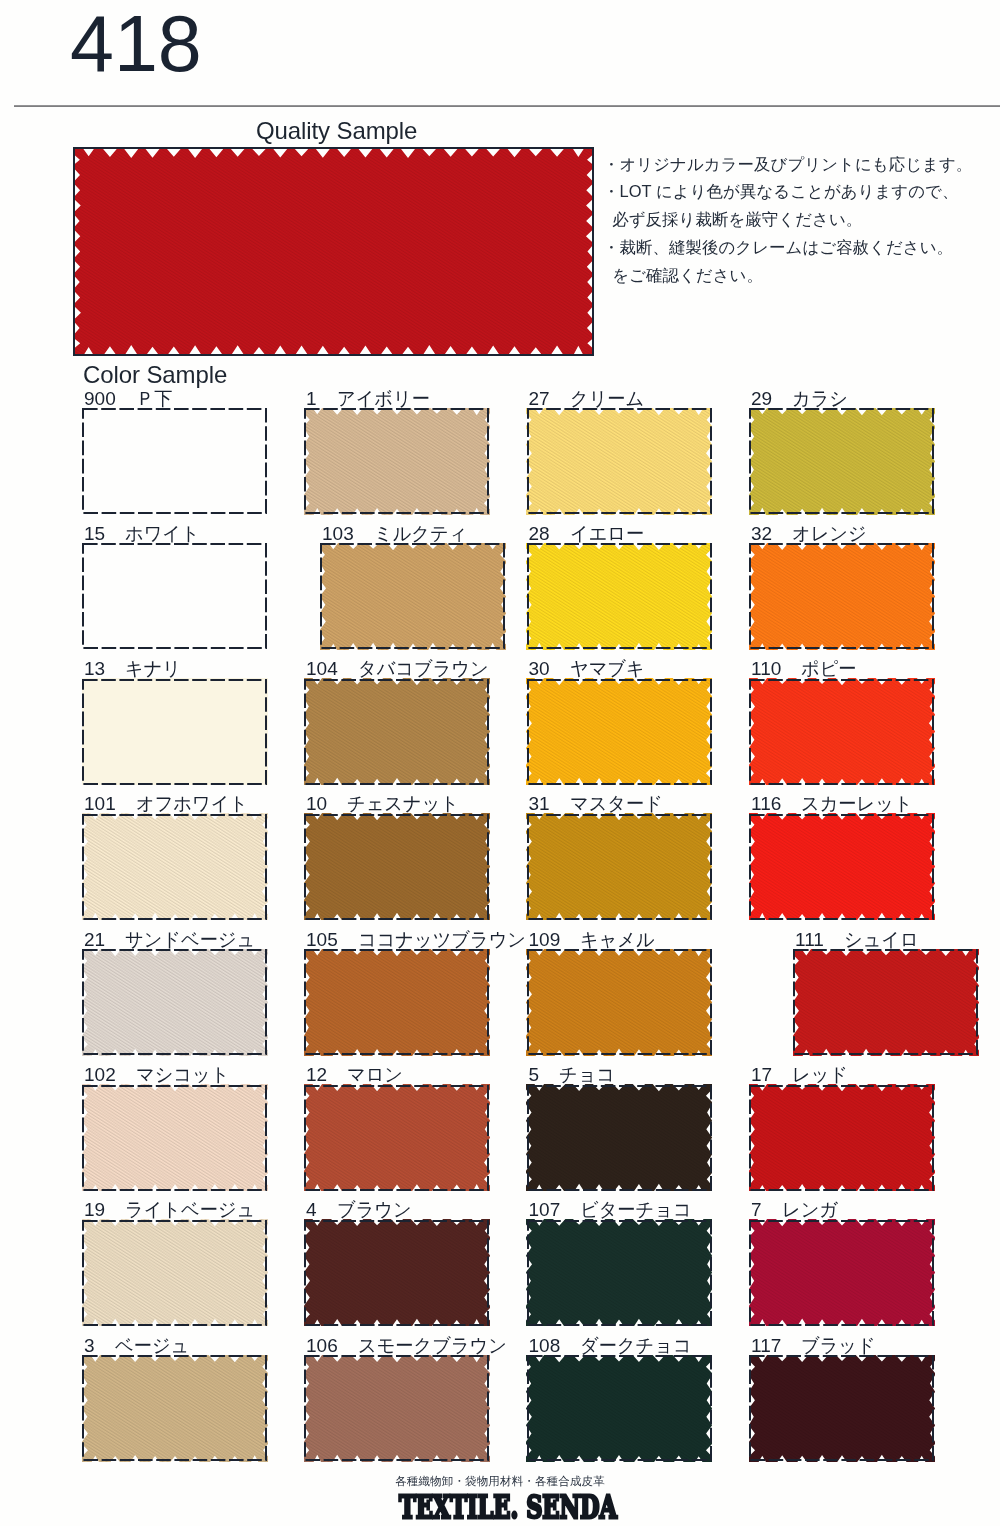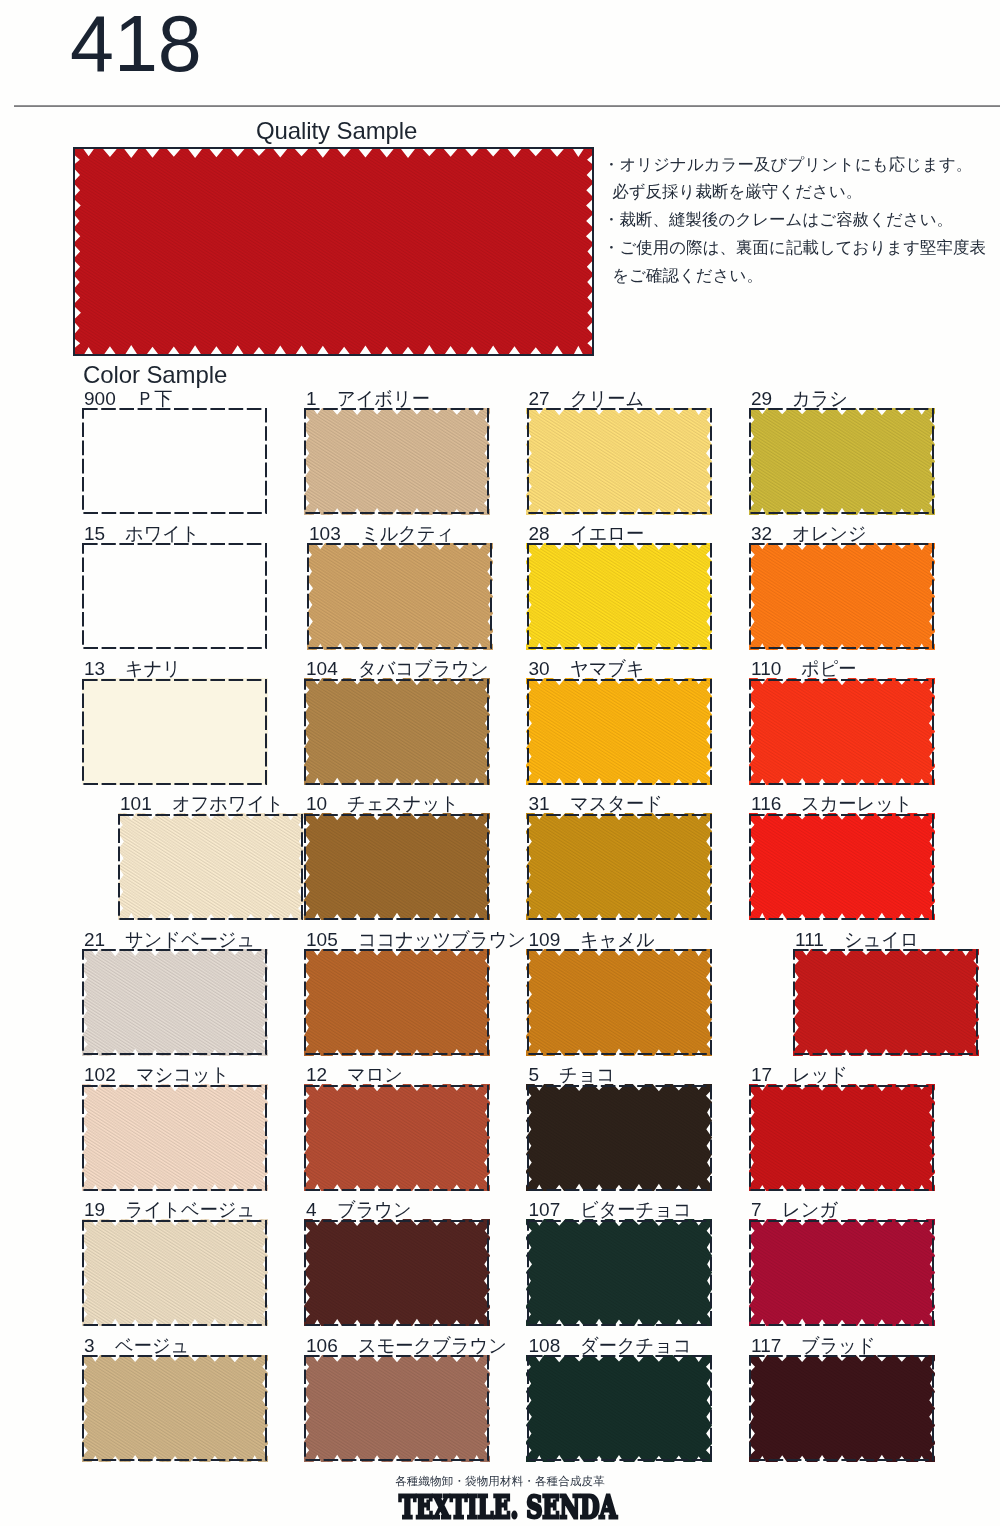--- a/index.html
+++ b/index.html
@@ -68,23 +68,23 @@
           </defs>
           <g clip-path="url(#cpf30)">
             <rect width="521" height="209" fill="url(#ptf30)"></rect>
             <rect width="521" height="209" fill="url(#wvf30)"></rect>
           </g>
         </svg>
       <div class="frame"></div>
     </div>
     <div id="q-notes">
         <div>・オリジナルカラー及びプリントにも応じます。</div>
+        <div>・LOT により色が異なることがありますので、</div>
         <div>  必ず反採り裁断を厳守ください。</div>
         <div>・裁断、縫製後のクレームはご容赦ください。</div>
-        <div>・ご使用の際は、裏面に記載しております堅牢度表</div>
         <div>  をご確認ください。</div>
       </div>
   </section>
 
   <section id="color-section">
     <div id="c-title">Color Sample</div>
     <div id="grid">
         <div class="cell" style="left: 83px; top: 409px; width: 183px; height: 104px;">
           <div class="lab"><span class="num">900</span><span class="nm">Ｐ下</span></div>
           <svg class="box" width="185" height="106" viewBox="0 0 185 106">
@@ -168,21 +168,21 @@
           <svg class="box" width="185" height="106" viewBox="0 0 185 106">
             <rect x="1" y="1" width="183" height="104" fill="none" stroke="#1b2331" stroke-width="2" stroke-dasharray="14.6 3.6" stroke-linecap="butt"></rect>
           </svg>
         </div>
         <div class="cell" style="left: 83px; top: 544.3px; width: 183px; height: 104px;">
           <div class="lab"><span class="num">15</span><span class="nm">ホワイト</span></div>
           <svg class="box" width="185" height="106" viewBox="0 0 185 106">
             <rect x="1" y="1" width="183" height="104" fill="none" stroke="#1b2331" stroke-width="2" stroke-dasharray="14.6 3.6" stroke-linecap="butt"></rect>
           </svg>
         </div>
-        <div class="cell" style="left: 308px; top: 544.3px; width: 183px; height: 104px;">
+        <div class="cell" style="left: 321px; top: 544.3px; width: 183px; height: 104px;">
           <div class="lab"><span class="num">103</span><span class="nm">ミルクティ</span></div>
           <svg width="186" height="107" viewBox="0 0 186 107" style="left: -1.5px; top: -1.5px;">
             <defs>
               <clipPath id="cpf3">
                 <path d="M3.30,0L8.45,0.00L13.27,6.30L18.09,0.00L27.02,0.00L33.20,5.90L39.38,0.00L46.95,0.00L53.13,5.84L59.31,0.00L66.89,0.00L73.07,7.27L79.25,0.00L86.82,0.00L93.00,5.83L99.18,0.00L106.75,0.00L112.93,6.08L119.11,0.00L126.69,0.00L132.87,7.12L139.05,0.00L146.62,0.00L152.80,6.13L158.98,0.00L167.91,0.00L172.73,6.15L177.55,0.00L182.70,0.00L186.00,0.00L186.00,5.40L180.14,11.67L186.00,17.93L186.00,20.37L180.29,28.40L186.00,36.43L186.00,37.10L179.99,45.13L186.00,53.17L186.00,53.83L181.14,61.87L186.00,69.90L186.00,70.57L180.66,78.60L186.00,86.63L186.00,89.07L180.25,95.33L186.00,101.60L186.00,103.70L186.00,107.00L176.46,107.00L172.73,99.81L169.00,107.00L157.58,107.00L152.80,100.04L148.02,107.00L137.65,107.00L132.87,100.73L128.08,107.00L117.72,107.00L112.93,99.76L108.15,107.00L97.78,107.00L93.00,100.47L88.22,107.00L77.85,107.00L73.07,99.64L68.28,107.00L57.92,107.00L53.13,99.84L48.35,107.00L37.98,107.00L33.20,99.98L28.42,107.00L17.00,107.00L13.27,100.71L9.54,107.00L3.30,107.00L0.00,107.00L0.00,101.60L4.79,95.33L0.00,89.07L0.00,86.63L5.88,78.60L0.00,70.57L0.00,69.90L5.35,61.87L0.00,53.83L0.00,53.17L6.01,45.13L0.00,37.10L0.00,36.43L5.00,28.40L0.00,20.37L0.00,17.93L4.93,11.67L0.00,5.40L0.00,3.30L0.00,0.00Z"></path>
               </clipPath>
               <pattern id="ptf3" width="2.55" height="2.55" patternUnits="userSpaceOnUse" patternTransform="rotate(-57)">
                 <rect width="2.55" height="2.55" fill="#CDA165"></rect>
                 <rect x="0" width="1.10" height="2.55" fill="#c1975f"></rect>
                 <rect x="1.60" width="0.55" height="2.55" fill="#d6a86a"></rect>
@@ -349,21 +349,21 @@
             </defs>
             <g clip-path="url(#cpf9)">
               <rect width="186" height="107" fill="url(#ptf9)"></rect>
               <rect width="186" height="107" fill="url(#wvf9)"></rect>
             </g>
           </svg>
           <svg class="box" width="185" height="106" viewBox="0 0 185 106">
             <rect x="1" y="1" width="183" height="104" fill="none" stroke="#1b2331" stroke-width="2" stroke-dasharray="14.6 3.6" stroke-linecap="butt"></rect>
           </svg>
         </div>
-        <div class="cell" style="left: 83px; top: 814.9px; width: 183px; height: 104px; margin-left: 36px;">
+        <div class="cell" style="left: 83px; top: 814.9px; width: 183px; height: 104px;">
           <div class="lab"><span class="num">101</span><span class="nm">オフホワイト</span></div>
           <svg width="186" height="107" viewBox="0 0 186 107" style="left: -1.5px; top: -1.5px;">
             <defs>
               <clipPath id="cpf10">
                 <path d="M3.30,0L8.45,0.00L13.27,6.46L18.09,0.00L27.02,0.00L33.20,6.68L39.38,0.00L46.95,0.00L53.13,6.38L59.31,0.00L66.89,0.00L73.07,6.62L79.25,0.00L86.82,0.00L93.00,6.80L99.18,0.00L106.75,0.00L112.93,7.12L119.11,0.00L126.69,0.00L132.87,6.55L139.05,0.00L146.62,0.00L152.80,6.58L158.98,0.00L167.91,0.00L172.73,7.35L177.55,0.00L182.70,0.00L186.00,0.00L186.00,5.40L180.30,11.67L186.00,17.93L186.00,20.37L180.92,28.40L186.00,36.43L186.00,37.10L180.81,45.13L186.00,53.17L186.00,53.83L181.13,61.87L186.00,69.90L186.00,70.57L179.99,78.60L186.00,86.63L186.00,89.07L180.07,95.33L186.00,101.60L186.00,103.70L186.00,107.00L176.46,107.00L172.73,100.26L169.00,107.00L157.58,107.00L152.80,100.57L148.02,107.00L137.65,107.00L132.87,100.83L128.08,107.00L117.72,107.00L112.93,100.81L108.15,107.00L97.78,107.00L93.00,100.99L88.22,107.00L77.85,107.00L73.07,99.66L68.28,107.00L57.92,107.00L53.13,100.20L48.35,107.00L37.98,107.00L33.20,100.63L28.42,107.00L17.00,107.00L13.27,99.81L9.54,107.00L3.30,107.00L0.00,107.00L0.00,101.60L5.32,95.33L0.00,89.07L0.00,86.63L5.14,78.60L0.00,70.57L0.00,69.90L5.64,61.87L0.00,53.83L0.00,53.17L5.58,45.13L0.00,37.10L0.00,36.43L5.98,28.40L0.00,20.37L0.00,17.93L4.78,11.67L0.00,5.40L0.00,3.30L0.00,0.00Z"></path>
               </clipPath>
               <pattern id="ptf10" width="2.55" height="2.55" patternUnits="userSpaceOnUse" patternTransform="rotate(-57)">
                 <rect width="2.55" height="2.55" fill="#F7E7CB"></rect>
                 <rect x="0" width="1.10" height="2.55" fill="#e5d7bd"></rect>
                 <rect x="1.60" width="0.55" height="2.55" fill="#fff3d6"></rect>

